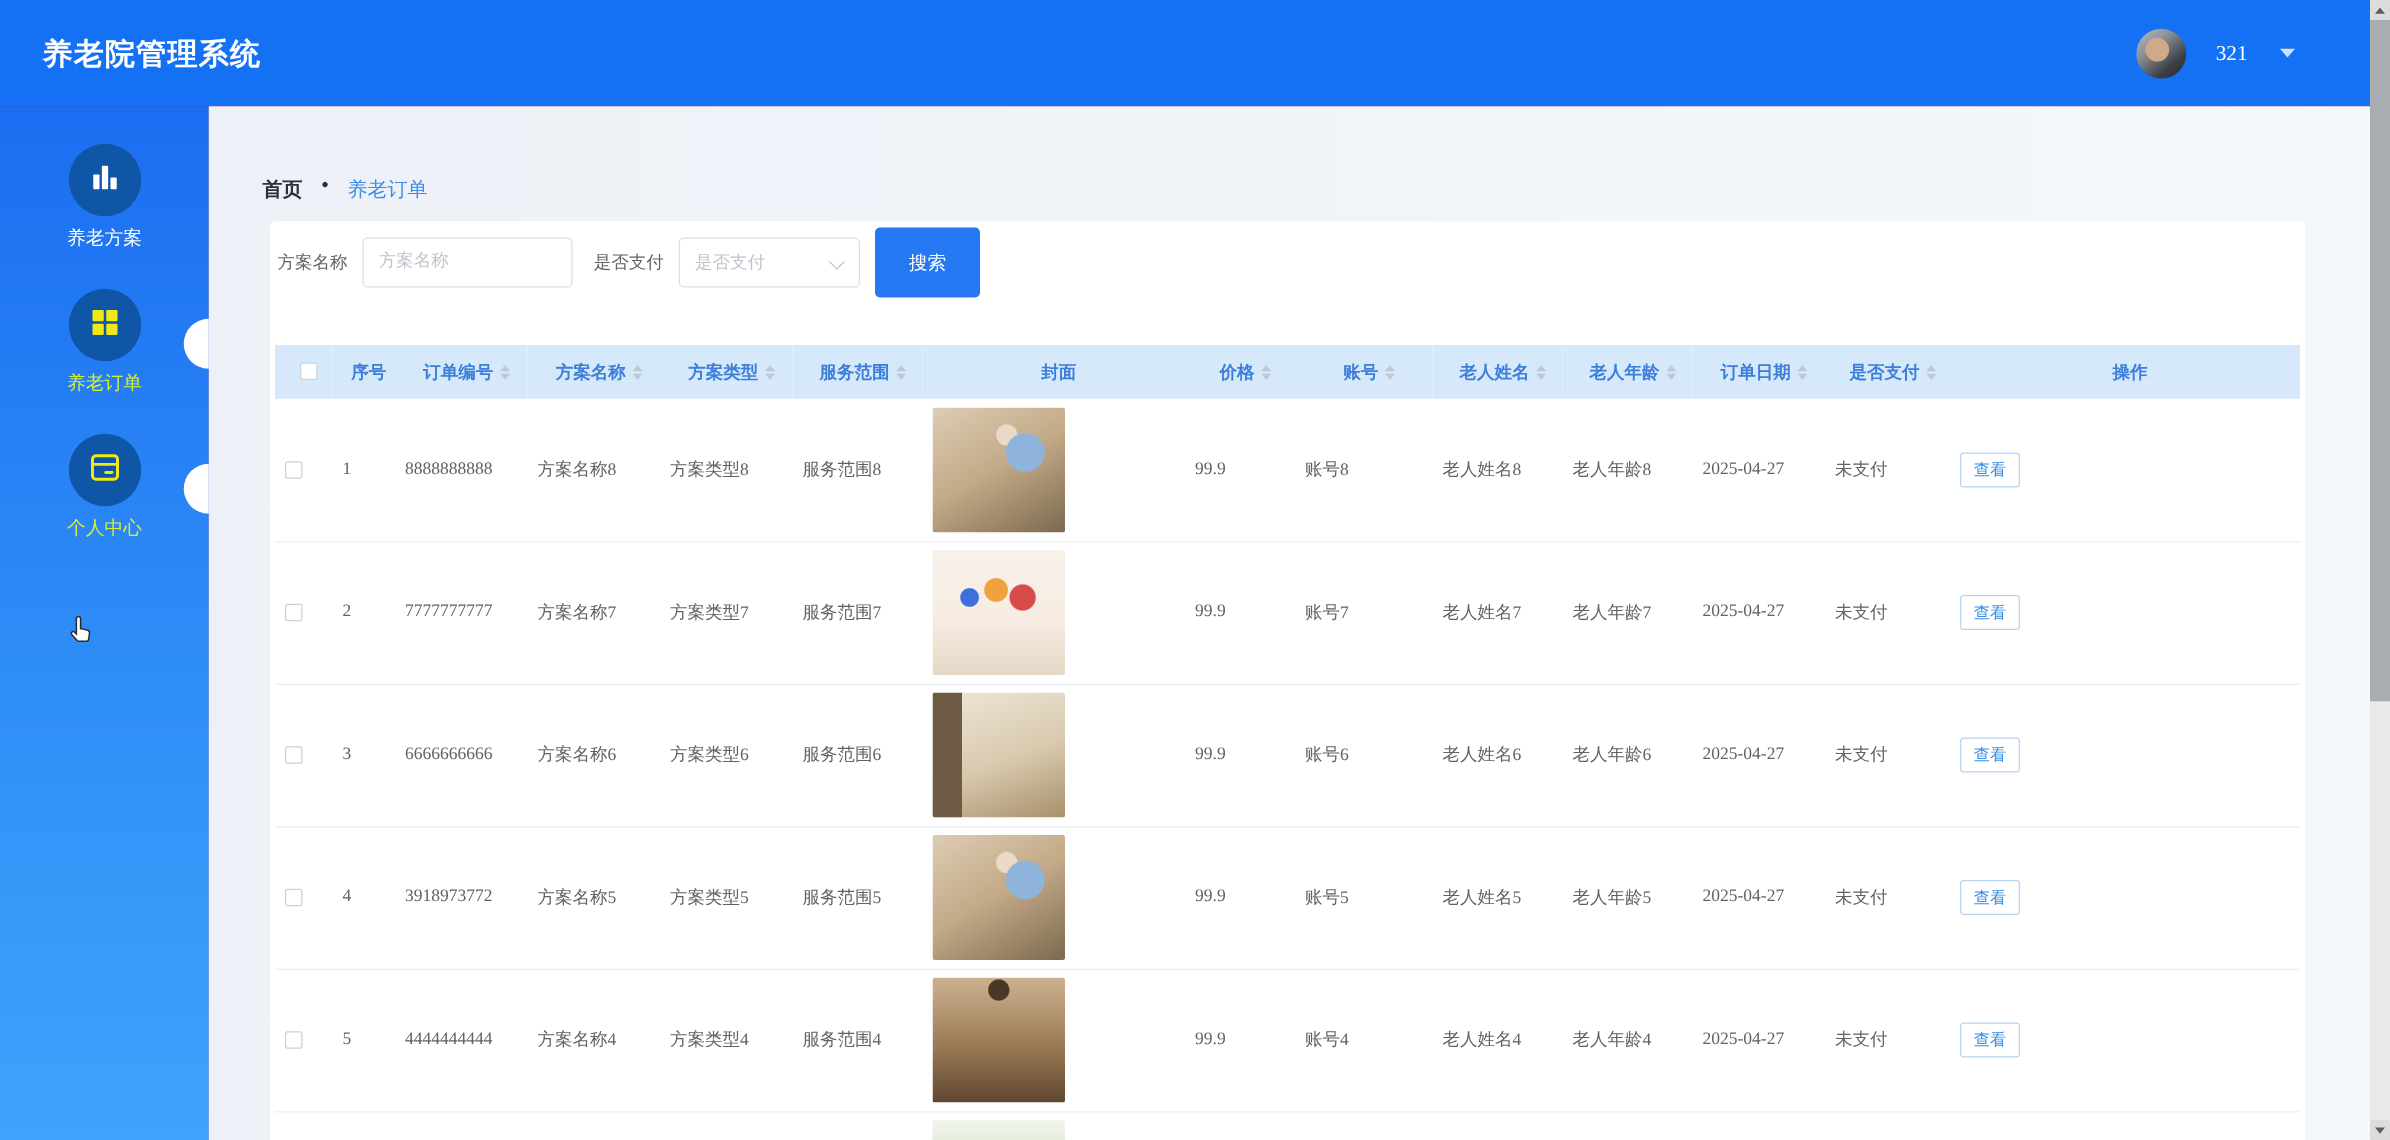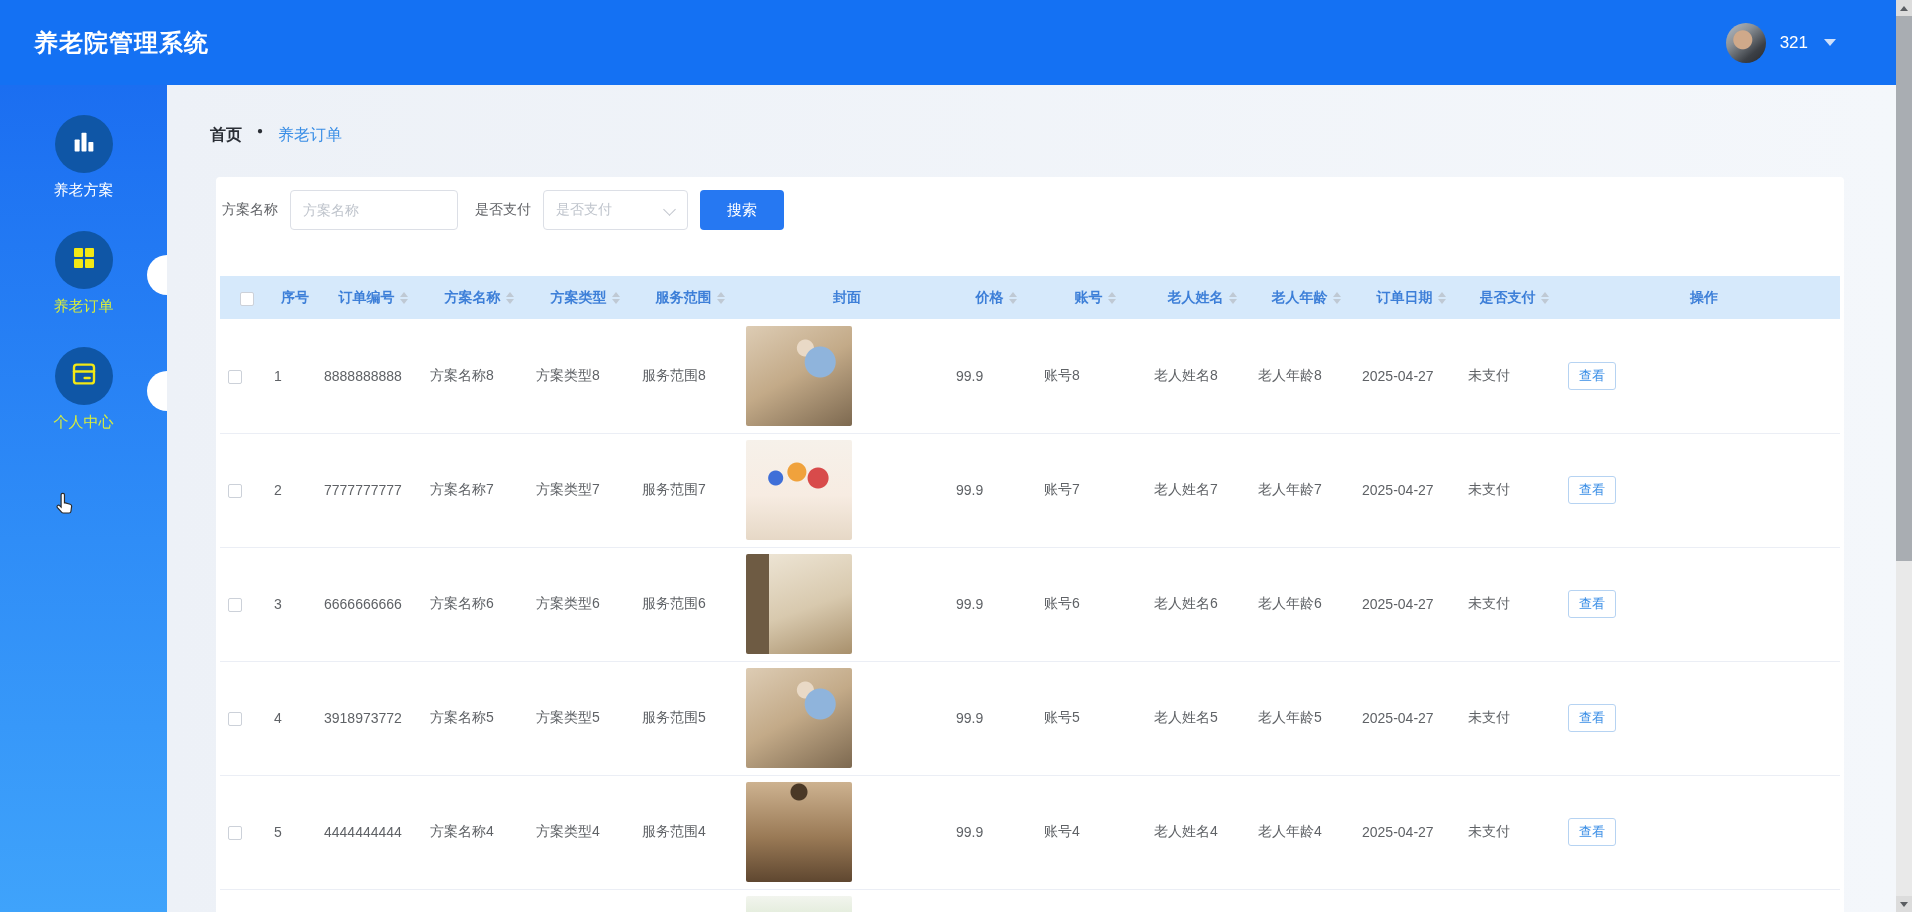--- a/index.html
+++ b/index.html
@@ -1,57 +1,57 @@
 <!DOCTYPE html>
 <html><head>
 <meta charset="utf-8">
 <style>
   * { margin:0; padding:0; box-sizing:border-box; }
   body { font-family:"Liberation Sans","DejaVu Sans",sans-serif; }
-  .page { position:relative; width:1912px; height:912px; overflow:hidden; background:#701a75; }
+  .page { position:relative; width:1912px; height:912px; overflow:hidden; background:#701a75;font-family:Liberation Serif, serif; }
 
   
   .app-header { position:absolute; left:0; top:0; width:1896px; height:85px; background:#1471f3; display:flex; align-items:center; }
   .app-title { color:#fff; font-size:24px; font-weight:bold; letter-spacing:1px; margin-left:34px; }
-  .user-block { position:absolute; right:60px; top:0; height:85px; display:flex; align-items:center; gap:14px; }
+  .user-block { position:absolute; right:60px; top:0; height:85px; display:flex; align-items:center; gap:24px; }
   .avatar { width:40px; height:40px; border-radius:50%;
     background: radial-gradient(circle at 42% 42%, #cfa98a 0 9px, rgba(0,0,0,0) 10px),
                 linear-gradient(140deg,#b9bfc6 0%,#8a9096 35%,#3c4046 72%,#26282c 100%); }
   .user-name { color:#fff; font-size:17px; }
   .caret-down { width:0; height:0; border-left:6px solid transparent; border-right:6px solid transparent; border-top:7px solid #cfe0fa; margin-left:2px; }
 
   
   .sidebar { position:absolute; left:0; top:85px; width:167px; height:827px;
     background:linear-gradient(180deg,#1b6ef1 0%,#2f8df7 55%,#3fa3fb 100%); padding-top:30px; }
   .side-item { position:relative; width:100%; height:116px; display:flex; flex-direction:column; align-items:center; }
   .icon-circle { width:58px; height:58px; border-radius:50%; background:#0f56a6; display:flex; align-items:center; justify-content:center; }
   .side-label { margin-top:8px; font-size:15px; color:#ffffff; }
   .side-item.active .side-label, .side-item.hovered .side-label { color:#d9ee3a; }
   .notch { position:absolute; right:0; top:24px; width:20px; height:40px; background:#ffffff; border-radius:22px 0 0 22px; }
   .cursor { position:absolute; left:52px; top:490px; z-index:30; }
 
   
   .main { position:absolute; left:167px; top:85px; width:1729px; height:827px; overflow:hidden;
     background:linear-gradient(90deg,#edf1f7 0%,#f4f7fb 100%); }
-  .breadcrumb { position:absolute; left:43px; top:40px; font-size:16px; display:flex; align-items:flex-start; }
+  .breadcrumb { position:absolute; left:43px; top:57px; font-size:16px; display:flex; align-items:flex-start; }
   .bc-home { color:#2b2f36; font-weight:bold; }
   .bc-dot { font-size:10px; color:#2b2f36; margin:0 15px; }
   .bc-current { color:#3a8ee6; }
 
   .panel { position:absolute; left:49px; top:92px; width:1628px; height:760px; background:#ffffff; border-radius:4px; }
 
   
   .search-row { position:absolute; left:6px; top:13px; height:40px; display:flex; align-items:center; }
   .form-label { font-size:14px; color:#606266; margin-right:12px; }
   .text-input { width:168px; height:40px; border:1px solid #dcdfe6; border-radius:4px; padding:0 12px; font-size:14px; color:#606266; outline:none; margin-right:4px; font-family:inherit; }
   .text-input::placeholder { color:#bfc4cc; }
   .select-box { position:relative; width:145px; height:40px; border:1px solid #dcdfe6; border-radius:4px; background:#fff; display:flex; align-items:center; padding:0 12px; margin-right:12px; }
   .select-placeholder { font-size:14px; color:#bfc4cc; }
   .chevron { position:absolute; right:13px; top:14px; width:9px; height:9px; border-right:1.6px solid #c0c4cc; border-bottom:1.6px solid #c0c4cc; transform:rotate(45deg); }
-  .search-btn { width:84px; height:40px; background:#2678f2; border:none; border-radius:4px; color:#fff; font-size:15px; cursor:pointer; font-family:inherit; }
+  .search-btn { width:84px; height:56px; background:#2678f2; border:none; border-radius:4px; color:#fff; font-size:15px; cursor:pointer; font-family:inherit; }
 
   
   .data-table { position:absolute; left:4px; top:99px; width:1620px; border-collapse:collapse; table-layout:fixed; }
   .data-table thead th { height:43px; background:#d6e9fb; color:#3d7fd8; font-size:14px; font-weight:bold; text-align:center; padding-left:8px; white-space:nowrap; }
   .data-table tbody td { height:114px; border-bottom:1px solid #ebeef5; font-size:14px; color:#5f6266; text-align:left; padding-left:8px; vertical-align:middle; white-space:nowrap; }
   .carets { display:inline-flex; flex-direction:column; margin-left:5px; vertical-align:middle; }
   .carets i { display:block; width:0; height:0; border-left:4px solid transparent; border-right:4px solid transparent; }
   .carets .cu { border-bottom:5px solid #bfc9d4; margin-bottom:2px; }
   .carets .cd { border-top:5px solid #bfc9d4; }
   .checkbox { display:inline-block; width:14px; height:14px; border:1px solid #ccd1d9; border-radius:2px; background:#fff; vertical-align:middle; }

